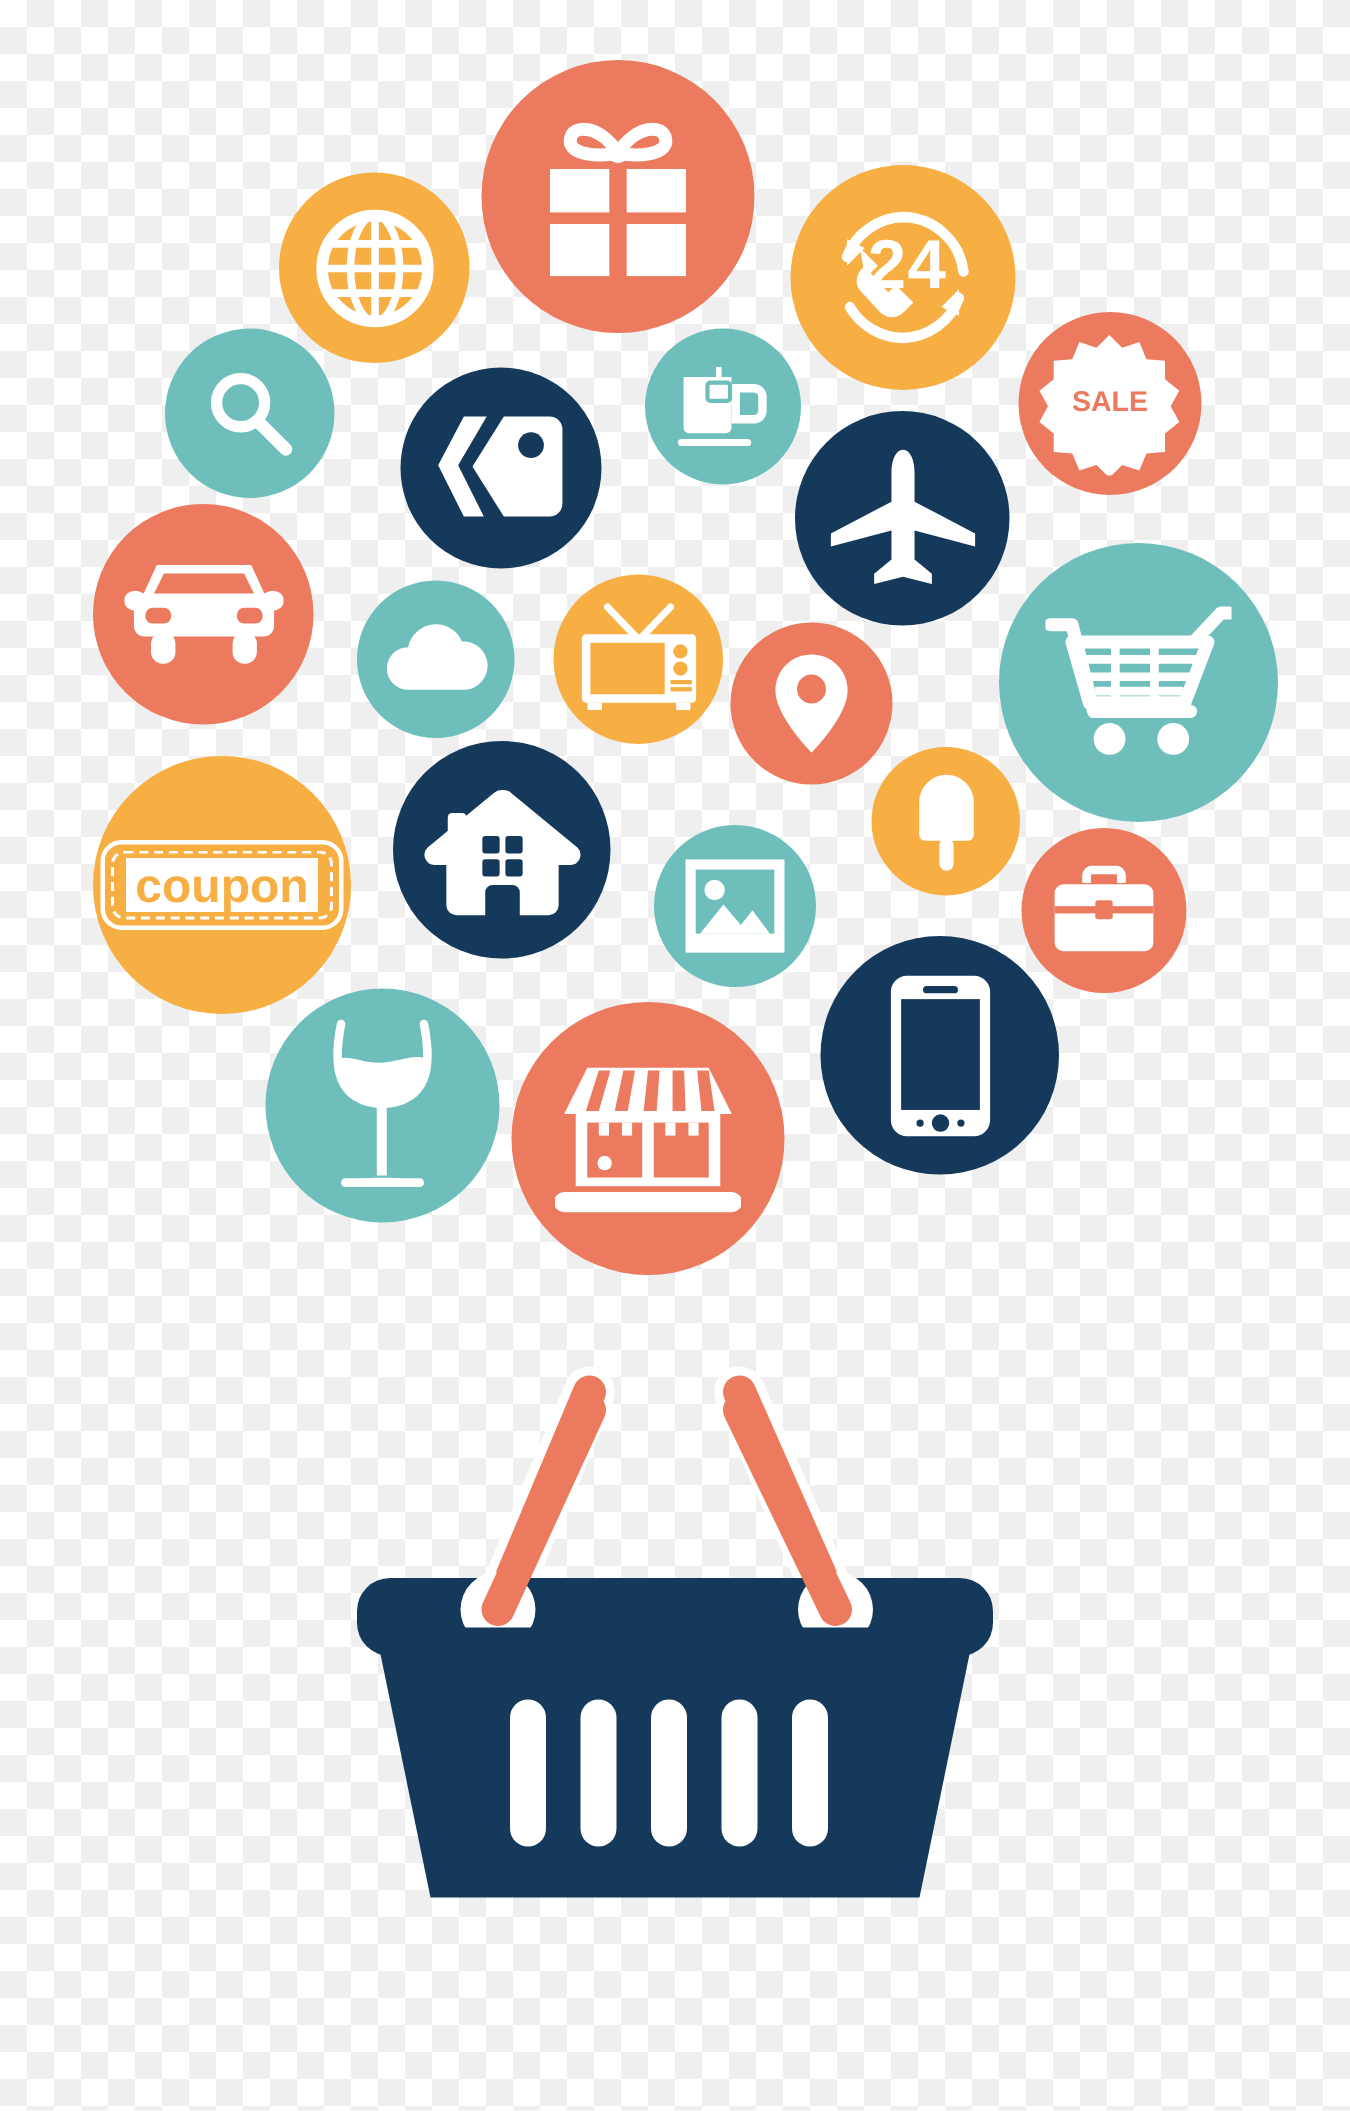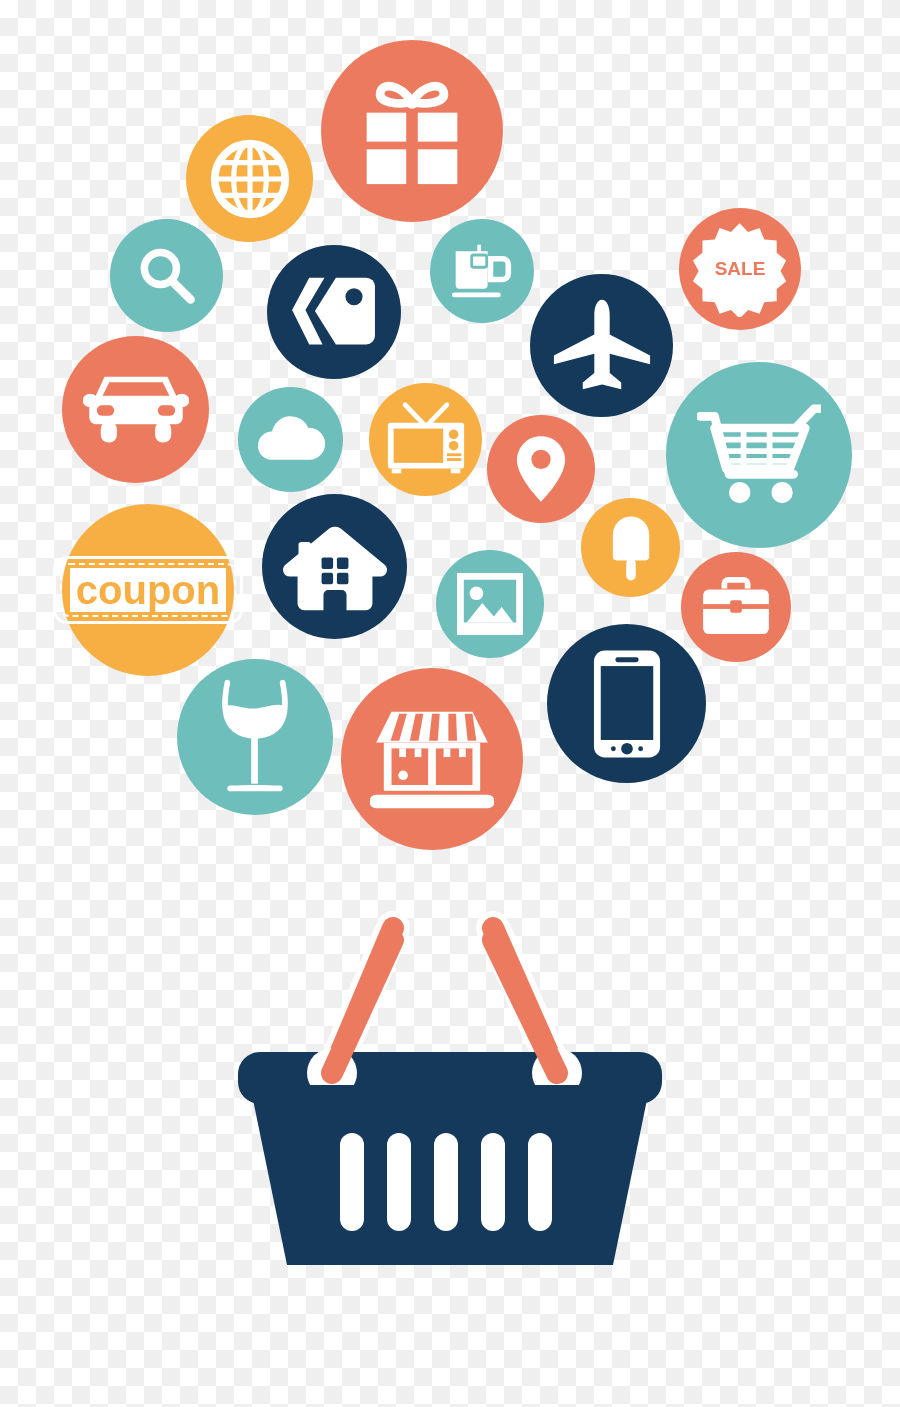--- a/index.html
+++ b/index.html
@@ -48,21 +48,21 @@
     border-radius:14px;
     padding:9px 14px;
     display:flex;align-items:center;justify-content:center;
     position:relative;
   }
   .coupon-ticket:after{
     content:"";position:absolute;left:4px;right:4px;top:4px;bottom:4px;
     border:2px dashed #ffffff;border-radius:9px;
   }
   .coupon-label{
-    font-size:40px;font-weight:bold;line-height:1;
+    font-size:32px;font-weight:bold;line-height:1;
     position:relative;z-index:2;
   }
   
   .lbl24{
     position:absolute;
     font-size:46px;font-weight:bold;line-height:1;
     left:52%;top:44%;transform:translate(-50%,-50%);
   }
   #basket{position:absolute;left:0;top:880px;width:900px;height:420px;}
 </style>
@@ -91,20 +91,30 @@
       <circle cx="60" cy="27" r="7" fill="#fff"></circle>
       <g fill="#fff">
         <rect x="13" y="38" width="41" height="30"></rect>
         <rect x="66" y="38" width="41" height="30"></rect>
         <rect x="13" y="76" width="41" height="36"></rect>
         <rect x="66" y="76" width="41" height="36"></rect>
       </g>
     </svg>
   </div>
 
+  <div class="bubble" style="left:527px;top:110px;width:150px;height:150px;background:#F7AE42;">
+    <svg width="118" height="118" viewBox="0 0 120 120">
+      <path d="M22 46 A42 42 0 0 1 60 19 A42 42 0 0 1 101 56" fill="none" stroke="#fff" stroke-width="7" stroke-linecap="round"></path>
+      <path d="M98 74 A42 42 0 0 1 60 101 A42 42 0 0 1 24 80" fill="none" stroke="#fff" stroke-width="7" stroke-linecap="round"></path>
+      <polygon points="22,34 34,40 22,52" fill="#fff"></polygon>
+      <polygon points="98,86 86,80 98,68" fill="#fff"></polygon>
+      <path d="M33 53 c-5 5 -6 11 -2 16 l14 15 c5 4 11 4 16 -1 l6 -6 -12 -12 -5 5 -12 -13 5 -5 -12 -12 z" fill="#fff"></path>
+    </svg>
+    <span class="lbl24 badge-text" style="color:#fff;">24</span>
+  </div>
 
   <div class="bubble" style="left:110px;top:219px;width:113px;height:113px;background:#6EBEBB;">
     <svg width="66" height="66" viewBox="0 0 70 70">
       <circle cx="28" cy="27" r="17" fill="none" stroke="#fff" stroke-width="8"></circle>
       <line x1="40" y1="40" x2="60" y2="60" stroke="#fff" stroke-width="9" stroke-linecap="round"></line>
     </svg>
   </div>
 
   <div class="bubble" style="left:267px;top:245px;width:134px;height:134px;background:#15395B;">
     <svg width="88" height="80" viewBox="0 0 92 84">

